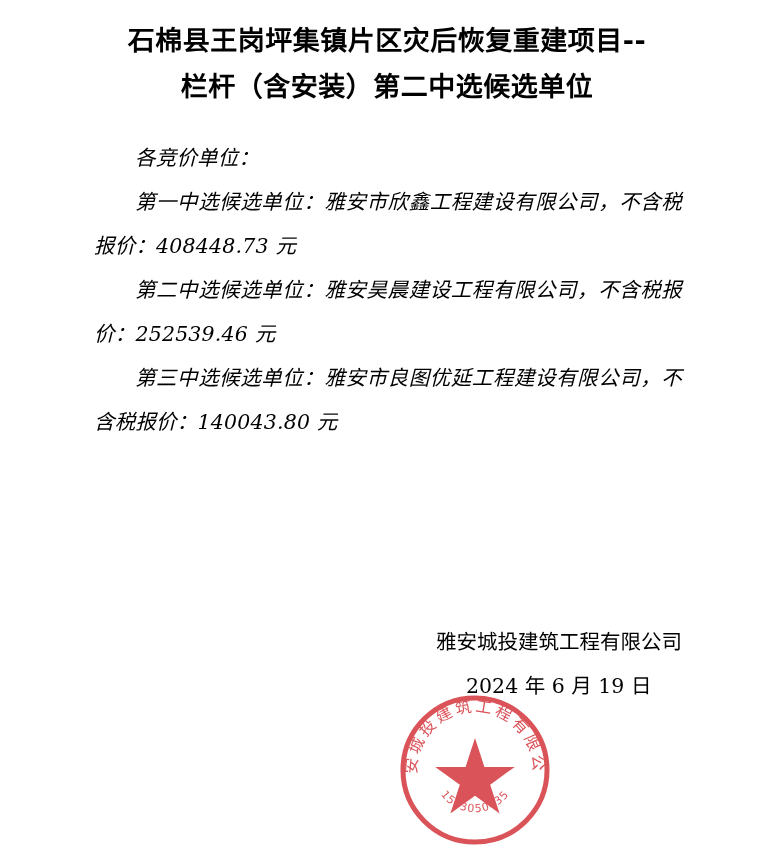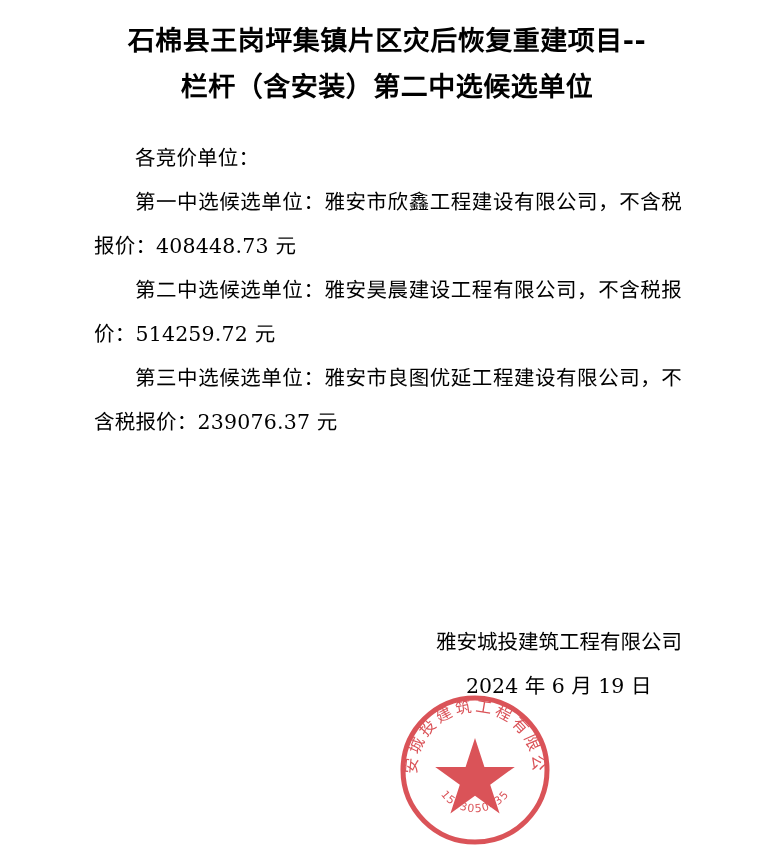--- a/index.html
+++ b/index.html
@@ -42,20 +42,21 @@
   .para {
     font-size: 20.5px;
     line-height: 44px;
     text-align: justify;
     text-justify: inter-ideograph;
     margin: 0;
     letter-spacing: 0.2px;
   }
   .para.indent {
     text-indent: 2em;
+    font-style: italic;
   }
   .sign-block {
     position: absolute;
     right: 92px;
     bottom: 16px;
     text-align: left;
     font-size: 20.5px;
     line-height: 44px;
   }
   .sign-line {
@@ -89,22 +90,22 @@
 <div class="page">
 
   <h1 class="doc-title">
     <span class="line">石棉县王岗坪集镇片区灾后恢复重建项目--</span>
     <span class="line">栏杆（含安装）第二中选候选单位</span>
   </h1>
 
   <div class="body-text">
     <p class="para indent">各竞价单位：</p>
     <p class="para indent">第一中选候选单位：雅安市欣鑫工程建设有限公司，不含税报价：408448.73 元</p>
-    <p class="para indent">第二中选候选单位：雅安昊晨建设工程有限公司，不含税报价：514259.72 元</p>
-    <p class="para indent">第三中选候选单位：雅安市良图优延工程建设有限公司，不含税报价：239076.37 元</p>
+    <p class="para indent">第二中选候选单位：雅安昊晨建设工程有限公司，不含税报价：252539.46 元</p>
+    <p class="para indent">第三中选候选单位：雅安市良图优延工程建设有限公司，不含税报价：140043.80 元</p>
   </div>
 
   <div class="seal">
     <svg viewBox="0 0 160 160" xmlns="http://www.w3.org/2000/svg">
       <defs>
         <path id="sealArcTop" d="M 22,80 A 58,58 0 0 1 138,80"></path>
         <path id="sealArcBottom" d="M 38,80 A 42,42 0 0 0 122,80"></path>
       </defs>
       <circle cx="80" cy="80" r="72" fill="none" stroke="#d0232a" stroke-width="5"></circle>
       <text font-family="'DejaVu Serif','Liberation Serif',serif" font-size="16" fill="#d0232a" letter-spacing="3">

